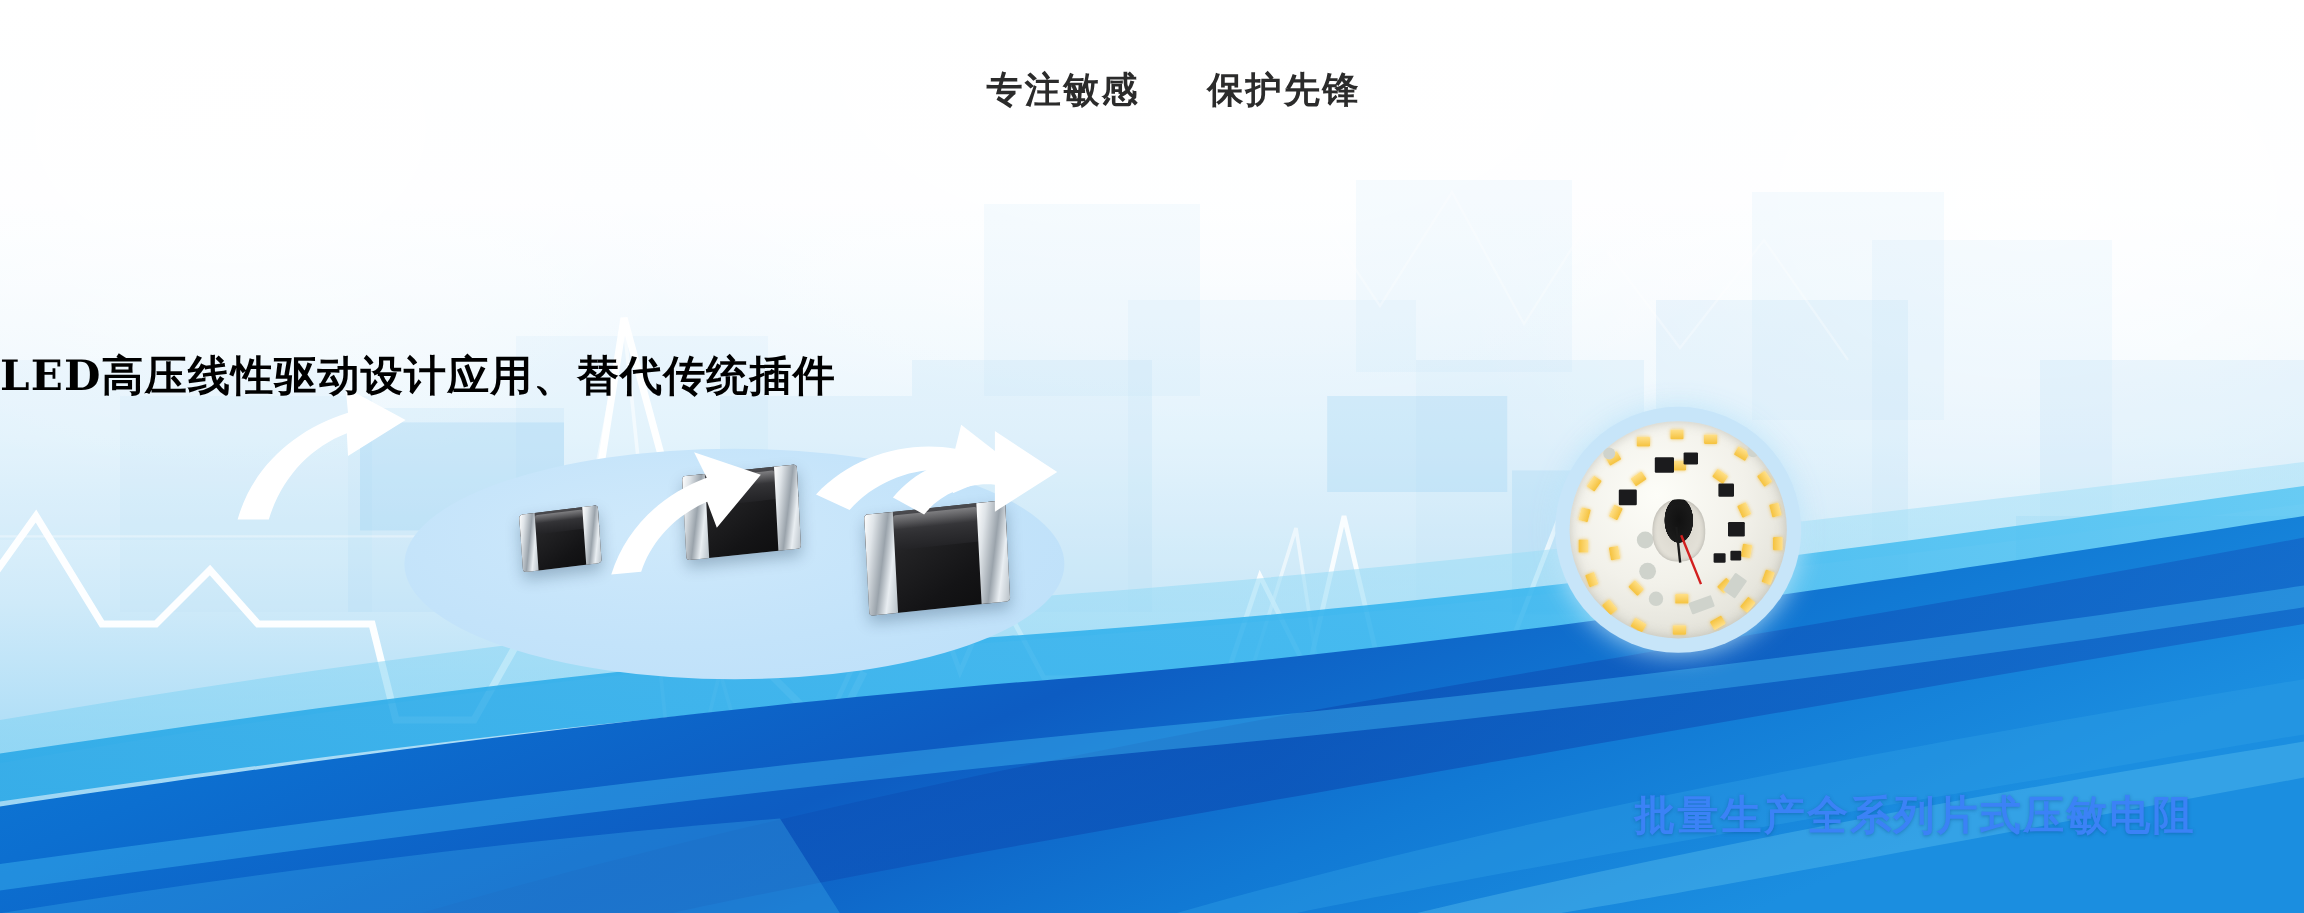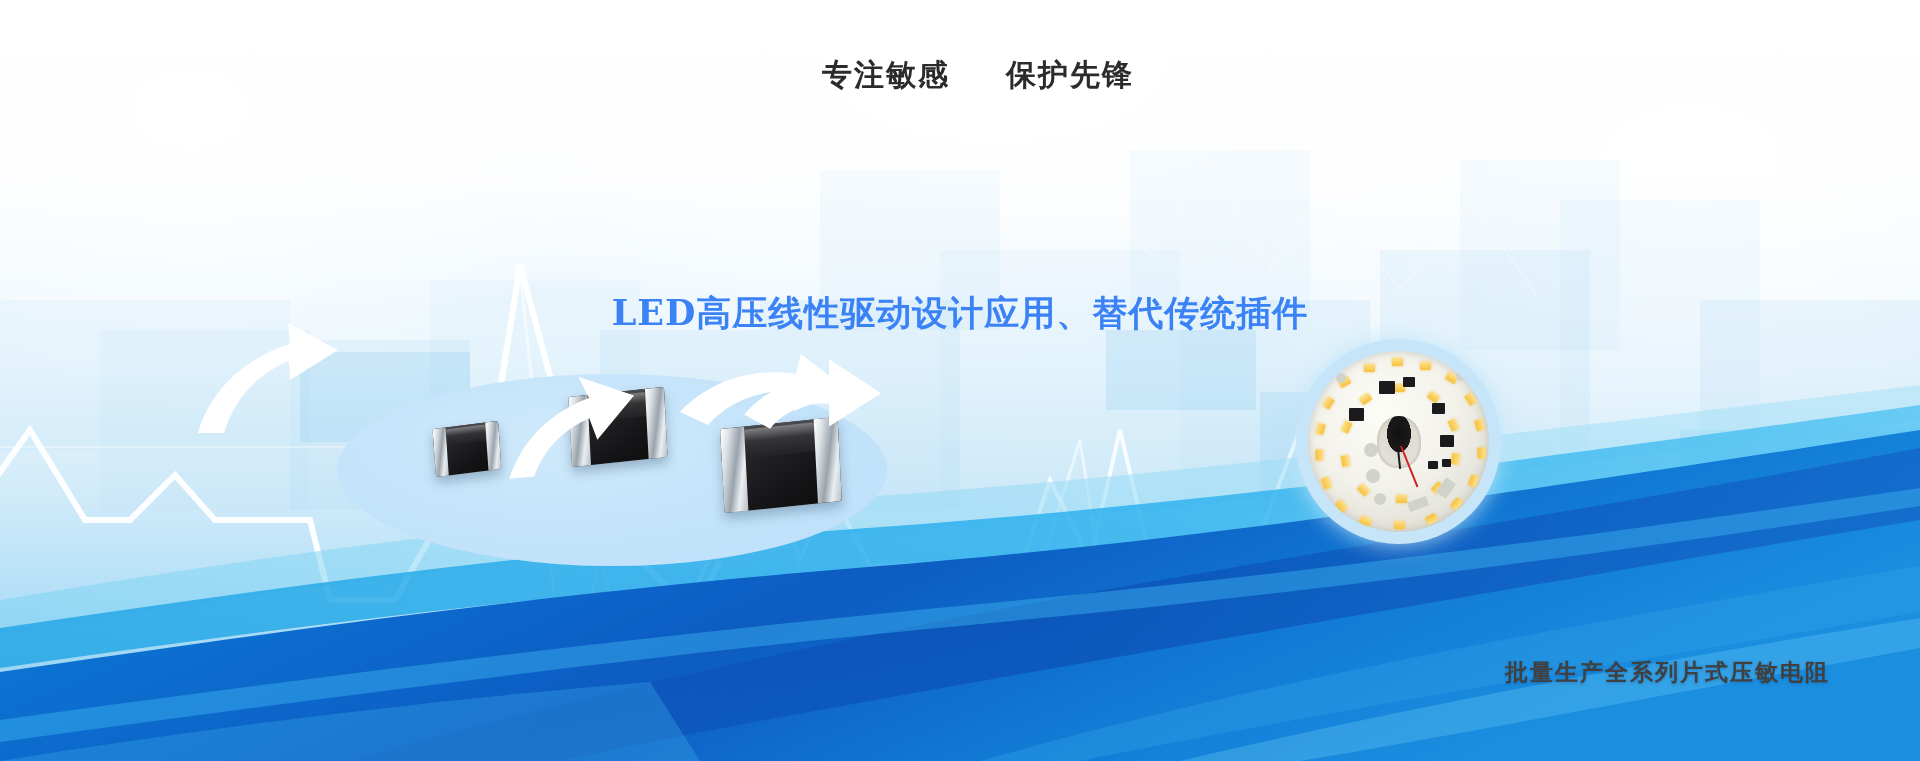--- a/index.html
+++ b/index.html
@@ -119,34 +119,34 @@
     font-family:"DejaVu Serif","Liberation Serif",serif;
     font-weight:bold;
     font-size:52px;
     color:#f50000;
     letter-spacing:1px;
     text-shadow:0 1px 0 rgba(255,255,255,.55), 0 2px 5px rgba(255,120,120,.35);
     white-space:nowrap;
   }
   .subtitle{
     position:absolute; left:0; right:0; top:290px;
-    text-align:center;
+    text-align:left;
     font-family:"DejaVu Serif","Liberation Serif",serif;
     font-weight:bold;
     font-size:35px;
-    color:#3b82f6;
+    color:#000000;
     letter-spacing:1px;
     white-space:nowrap;
   }
   .footnote{
     position:absolute; right:90px; top:657px;
     font-family:"DejaVu Serif","Liberation Serif",serif;
     font-weight:bold;
-    font-size:23px;
-    color:#404040;
+    font-size:34px;
+    color:#3b82f6;
     letter-spacing:2px;
     text-shadow:0 1px 3px rgba(0,60,120,.35);
     white-space:nowrap;
   }
 </style>
 </head>
 <body>
 
 <div id="banner">
 

